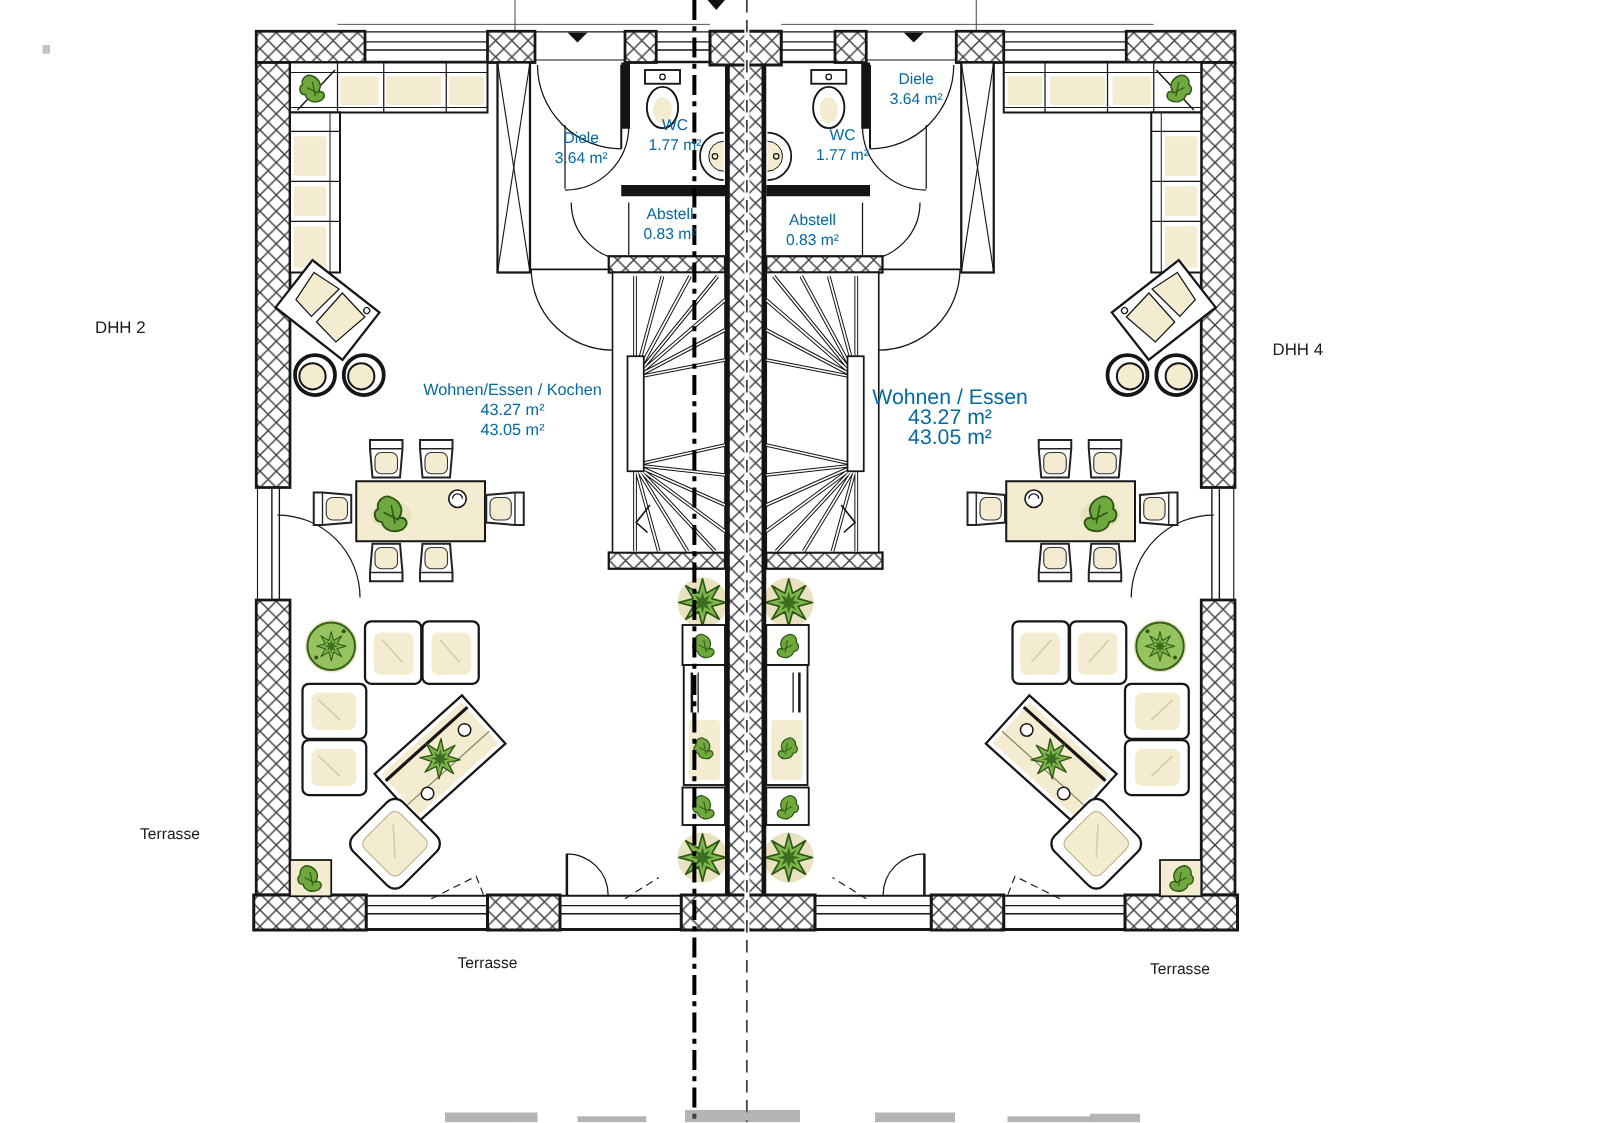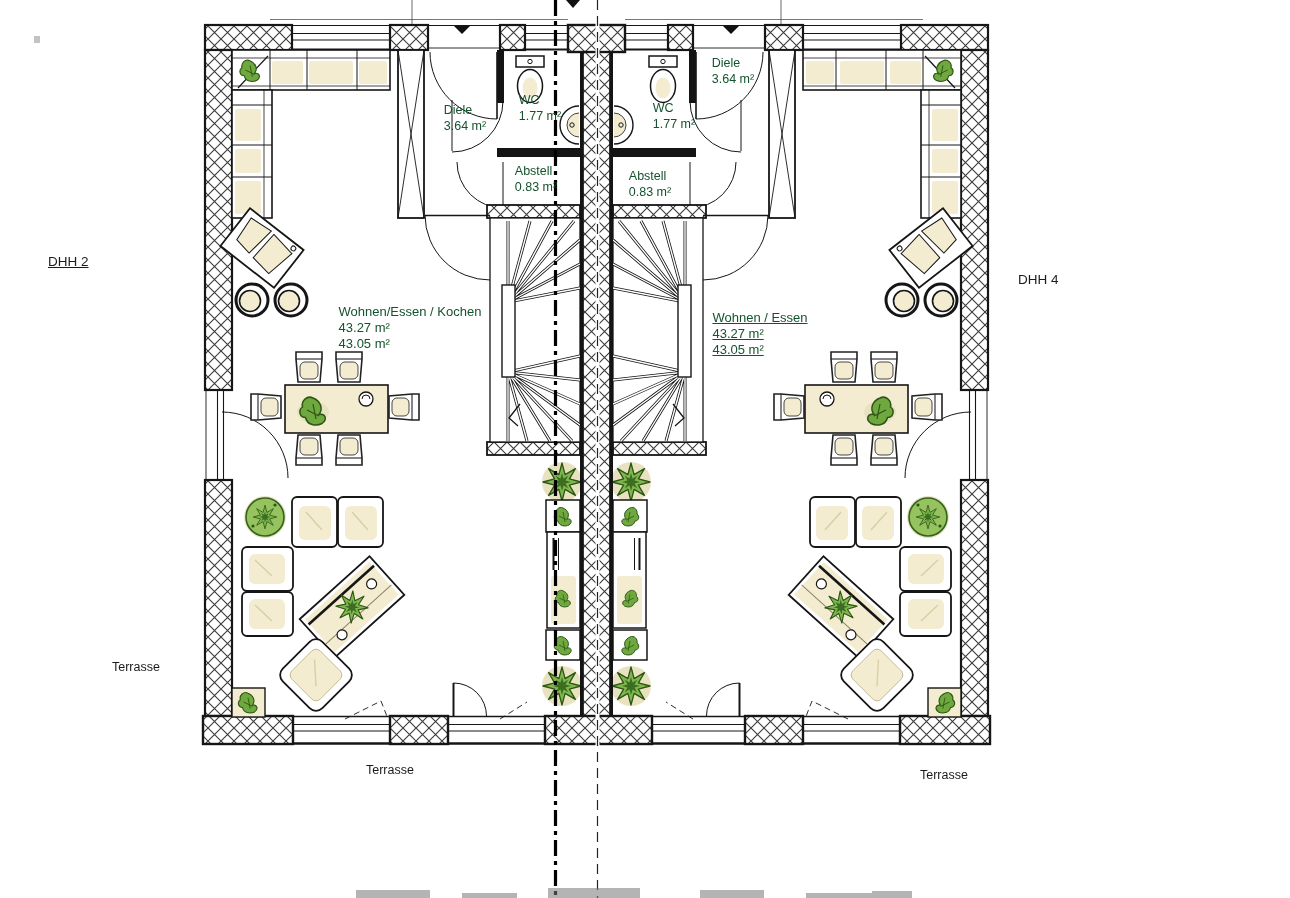--- a/index.html
+++ b/index.html
@@ -1,19 +1,19 @@
 <!DOCTYPE html>
 <html><head>
 <meta charset="utf-8">
 <style>
   html,body{margin:0;padding:0;background:#ffffff;}
   #stage{position:relative;width:1290px;height:898px;background:#ffffff;overflow:hidden;
          font-family:"Liberation Sans", sans-serif;}
   #stage svg{position:absolute;left:0;top:0;}
-  .lbl{position:absolute;transform:translateX(-50%);color:#14532d;
+  .lbl{position:absolute;transform:translateX(-50%);text-align:center;color:#0369a1;
        font-size:12.5px;line-height:16px;white-space:nowrap;}
   .lbl span{display:block;}
   .tag{position:absolute;color:#1b1b1b;font-size:13.5px;white-space:nowrap;}
 </style>
 </head>
 <body>
 
 <div id="stage">
 <svg width="1290" height="898" viewBox="0 0 1290 898">
 <defs>
@@ -248,21 +248,21 @@
     <rect x="356" y="890" width="74" height="8"></rect>
     <rect x="462" y="893" width="55" height="5"></rect>
     <rect x="548" y="888" width="92" height="10"></rect>
     <rect x="700" y="890" width="64" height="8"></rect>
     <rect x="806" y="893" width="70" height="5"></rect>
     <rect x="872" y="891" width="40" height="7"></rect>
   </g>
   <rect x="34" y="36" width="6" height="7" fill="#888" opacity="0.5"></rect>
 </svg>
 
-  <div class="tag" style="left:48px;top:254px;text-decoration:underline;">
+  <div class="tag" style="left:76px;top:254px;">
     <span>DHH 2</span></div>
   <div class="tag" style="left:1018px;top:272px;">
     <span>DHH 4</span></div>
 
   <div class="tag" style="left:112px;top:660px;font-size:12.5px;">
     <span>Terrasse</span></div>
   <div class="tag" style="left:366px;top:763px;font-size:12.5px;">
     <span>Terrasse</span></div>
   <div class="tag" style="left:920px;top:768px;font-size:12.5px;">
     <span>Terrasse</span></div>
@@ -290,18 +290,18 @@
     <span>3.64 m²</span>
   </div>
   <div class="lbl" style="left:674px;top:100px;">
     <span>WC</span>
     <span>1.77 m²</span>
   </div>
   <div class="lbl" style="left:650px;top:168px;">
     <span>Abstell</span>
     <span>0.83 m²</span>
   </div>
-  <div class="lbl" style="left:760px;top:310px;font-size:13px;text-decoration:underline;">
+  <div class="lbl" style="left:760px;top:310px;font-size:17px;">
     <span>Wohnen / Essen</span>
     <span>43.27 m²</span>
     <span>43.05 m²</span>
   </div>
 </div>
 
 </body></html>

